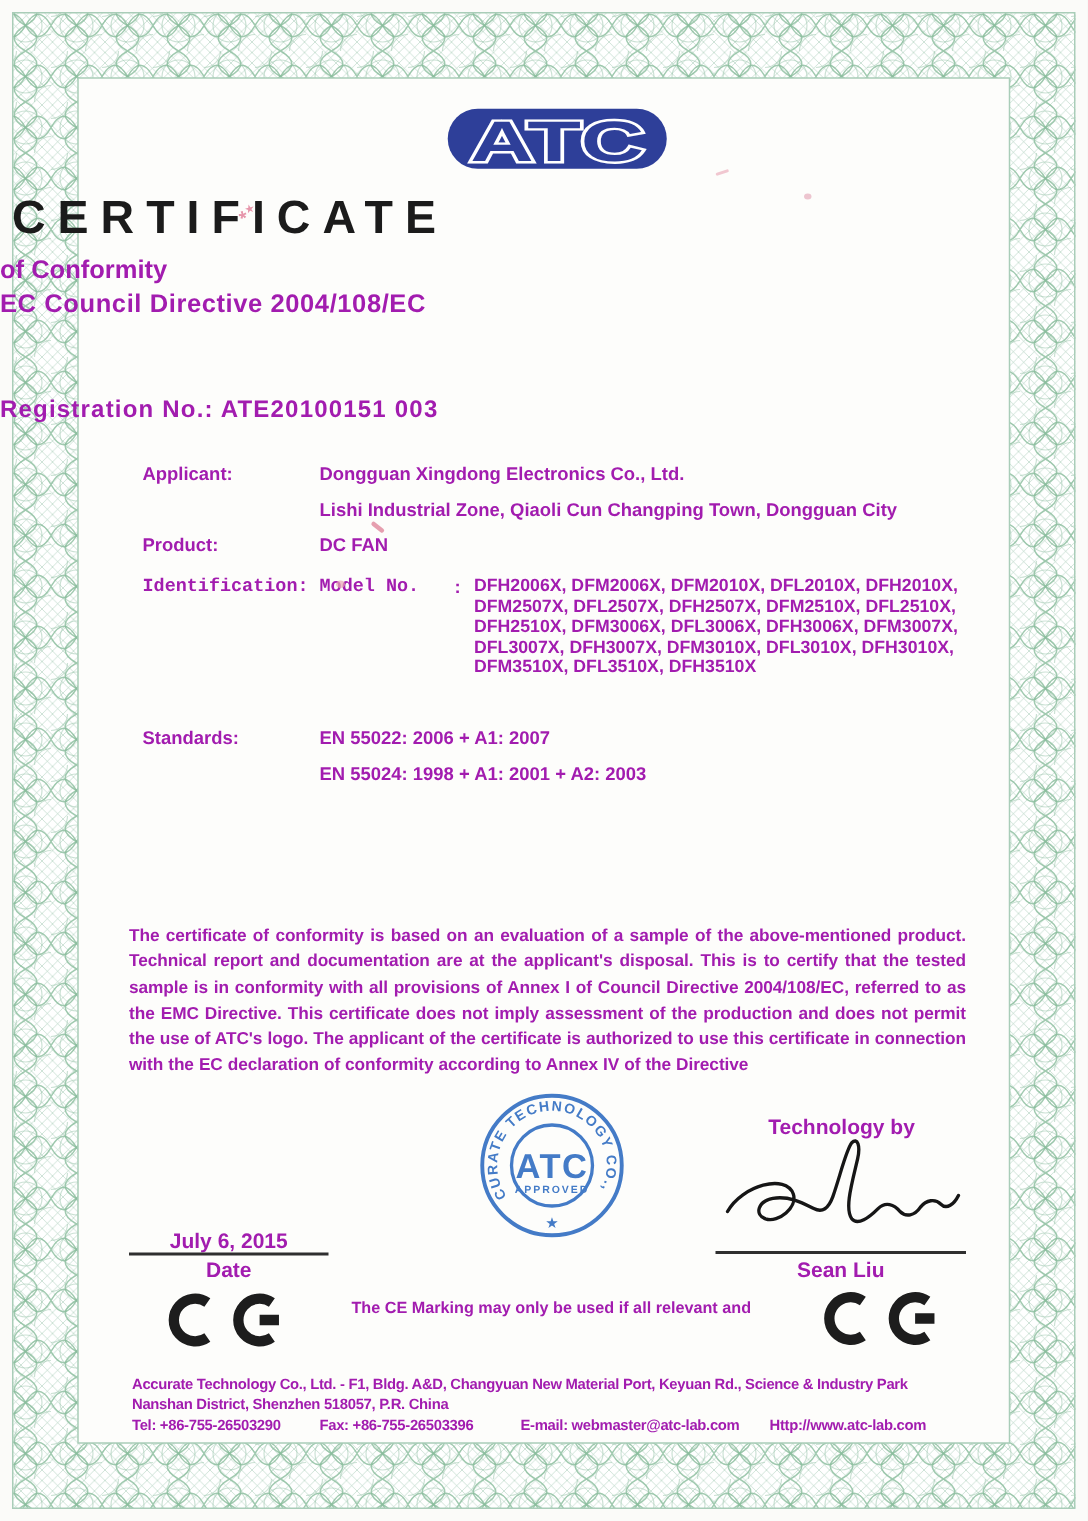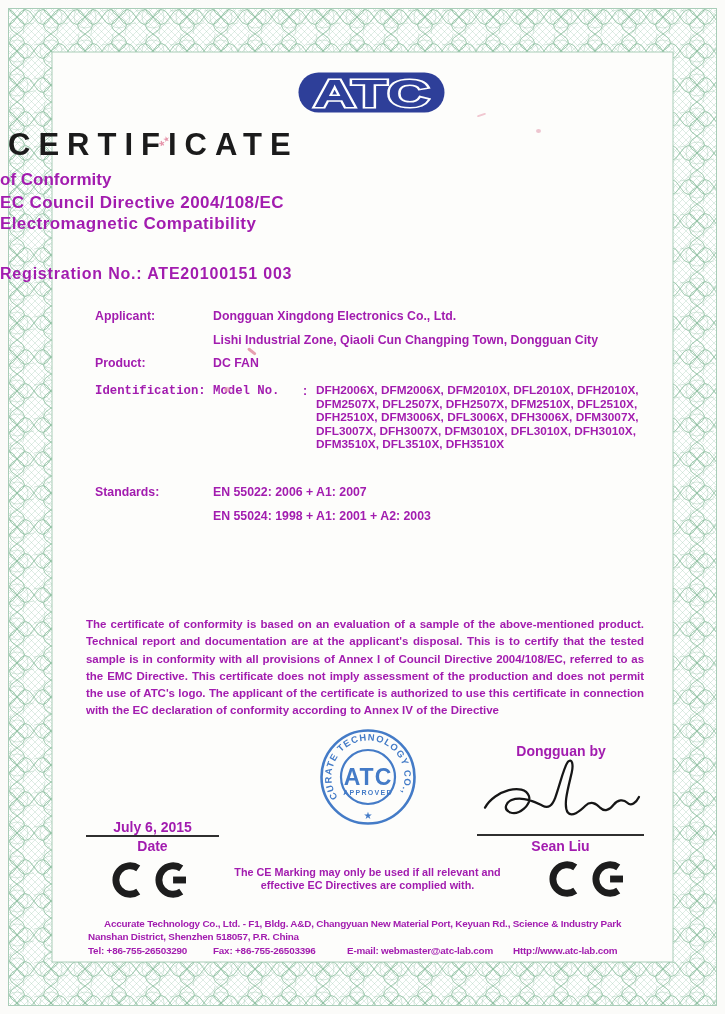--- a/index.html
+++ b/index.html
@@ -46,21 +46,21 @@
   .signer{left:477px;top:838px;width:167px;text-align:center;font-size:14px;}
 
   .date-value{left:87px;top:819px;width:131px;text-align:center;font-size:14px;}
   .date-line{left:86px;top:835px;width:133px;border-top:2px solid #2f2f2f;height:0;}
   .date-label{left:86px;top:838px;width:133px;text-align:center;font-size:14px;}
 
   .ce-left{left:112px;top:861px;width:80px;height:38px;}
   .ce-right{left:549px;top:860px;width:80px;height:38px;}
   .ce-note{left:225px;top:866px;width:285px;text-align:center;font-size:10.8px;line-height:13px;}
 
-  .f1{left:104px;top:918px;font-size:9.9px;letter-spacing:-.2px;white-space:nowrap;}
+  .f1{left:88px;top:918px;font-size:9.9px;letter-spacing:-.2px;white-space:nowrap;}
   .f2{left:88px;top:931px;font-size:9.9px;letter-spacing:-.2px;white-space:nowrap;}
   .f3{top:944.5px;font-size:9.9px;letter-spacing:-.2px;white-space:nowrap;}
   .f-tel{left:88px;}  .f-fax{left:213px;}  .f-email{left:347px;}  .f-web{left:513px;}
 
   .artifact{pointer-events:none;}
   .a1{left:158px;top:132px;color:#e2839c;font-size:10px;transform:rotate(-14deg);opacity:.85;font-weight:bold;}
   .a2{left:536px;top:129px;width:5px;height:4px;background:#e9b6c4;border-radius:50%;opacity:.8;}
   .a3{left:247px;top:350px;width:10px;height:2.5px;background:#dd7f95;transform:rotate(38deg);opacity:.75;border-radius:2px;}
   .a4{left:224px;top:387px;width:6px;height:5px;background:#e8a7b5;border-radius:50%;opacity:.7;}
   .a5{left:477px;top:114px;width:9px;height:2px;background:#edb9c6;transform:rotate(-18deg);opacity:.8;border-radius:2px;}
@@ -94,21 +94,20 @@
   </svg>
 
   <svg class="abs logo-svg" viewBox="0 0 147 41">
     <rect x="0.5" y="0.5" width="146" height="40" rx="20" fill="#2e3f99"></rect>
     <text x="73.5" y="35" text-anchor="middle" font-size="38" font-weight="bold" fill="#2e3f99" stroke="#ffffff" stroke-width="3.2" paint-order="stroke" textLength="116" lengthAdjust="spacingAndGlyphs" font-family="Liberation Sans, sans-serif">ATC</text>
   </svg>
 
   <div class="abs ctr b t-title">CERTIFICATE</div>
   <div class="abs ctr b t-sub">of Conformity</div>
   <div class="abs ctr b t-dir">EC Council Directive 2004/108/EC</div>
-  <div class="abs ctr b t-comp">Electromagnetic Compatibility</div>
   <div class="abs ctr b t-reg">Registration No.: ATE20100151 003</div>
 
   <div class="abs b lbl r-applicant">Applicant:</div>
   <div class="abs b val r-applicant">Dongguan Xingdong Electronics Co., Ltd.</div>
   <div class="abs b val r-address">Lishi Industrial Zone, Qiaoli Cun Changping Town, Dongguan City</div>
 
   <div class="abs b lbl r-product">Product:</div>
   <div class="abs b val r-product">DC FAN</div>
 
   <div class="abs b lbl r-ident">Identification:</div>
@@ -135,41 +134,40 @@
     </g>
     <path id="ringPath" d="M 18.4 68.25 A 36.5 36.5 0 1 1 81.6 68.25" fill="none"></path>
     <text font-size="9.4" font-weight="bold" fill="#2b6ac0" letter-spacing="1.1" font-family="Liberation Sans, sans-serif">
       <textPath href="#ringPath" startOffset="50%" text-anchor="middle">ACCURATE TECHNOLOGY CO.,LTD</textPath>
     </text>
     <text x="50" y="58" text-anchor="middle" font-size="23" font-weight="bold" fill="#2b6ac0" letter-spacing="1" font-family="Liberation Sans, sans-serif">ATC</text>
     <text x="50" y="68" text-anchor="middle" font-size="7" font-weight="bold" fill="#2b6ac0" letter-spacing="1.3" font-family="Liberation Sans, sans-serif">APPROVED</text>
     <text x="50" y="91.5" text-anchor="middle" font-size="10" fill="#2b6ac0">★</text>
   </svg>
 
-  <div class="abs b certified-by">Dongguan by</div>
+  <div class="abs b certified-by">Technology by</div>
   <svg class="abs sig-svg" viewBox="0 0 170 78">
     <path d="M 6 52 C 16 34 46 26 51 40 C 54 49 41 60 32 57 C 24 54 27 45 37 43 C 49 41 59 47 65 50 C 71 53 75 50 78 42 C 83 28 87 10 91 5 C 95 1 97 7 95 16 C 91 33 86 50 91 57 C 95 62 103 56 109 50 C 114 45 120 47 124 52 C 128 56 134 55 138 49 C 142 44 148 43 152 47 C 156 51 161 47 164 41" fill="none" stroke="#161616" stroke-width="2.3" stroke-linecap="round" stroke-linejoin="round"></path>
   </svg>
   <div class="abs sig-line"></div>
   <div class="abs b signer">Sean Liu</div>
 
   <div class="abs b date-value">July 6, 2015</div>
   <div class="abs date-line"></div>
   <div class="abs b date-label">Date</div>
 
   <svg class="abs ce-left" viewBox="0 0 93 42">
     <g fill="none" stroke="#1d1d1d" stroke-width="8">
       <path d="M 30.5 7.5 A 16.5 16.5 0 1 0 30.5 34.5"></path>
       <path d="M 80.5 7.5 A 16.5 16.5 0 1 0 80.5 34.5"></path>
       <path d="M 71 21 L 86 21"></path>
     </g>
   </svg>
   <div class="abs b ce-note">
     <div>The CE Marking may only be used if all relevant and</div>
-    <div>effective EC Directives are complied with.</div>
   </div>
   <svg class="abs ce-right" viewBox="0 0 93 42">
     <g fill="none" stroke="#1d1d1d" stroke-width="8">
       <path d="M 30.5 7.5 A 16.5 16.5 0 1 0 30.5 34.5"></path>
       <path d="M 80.5 7.5 A 16.5 16.5 0 1 0 80.5 34.5"></path>
       <path d="M 71 21 L 86 21"></path>
     </g>
   </svg>
 
   <div class="abs b f1">Accurate Technology Co., Ltd. - F1, Bldg. A&amp;D, Changyuan New Material Port, Keyuan Rd., Science &amp; Industry Park</div>

